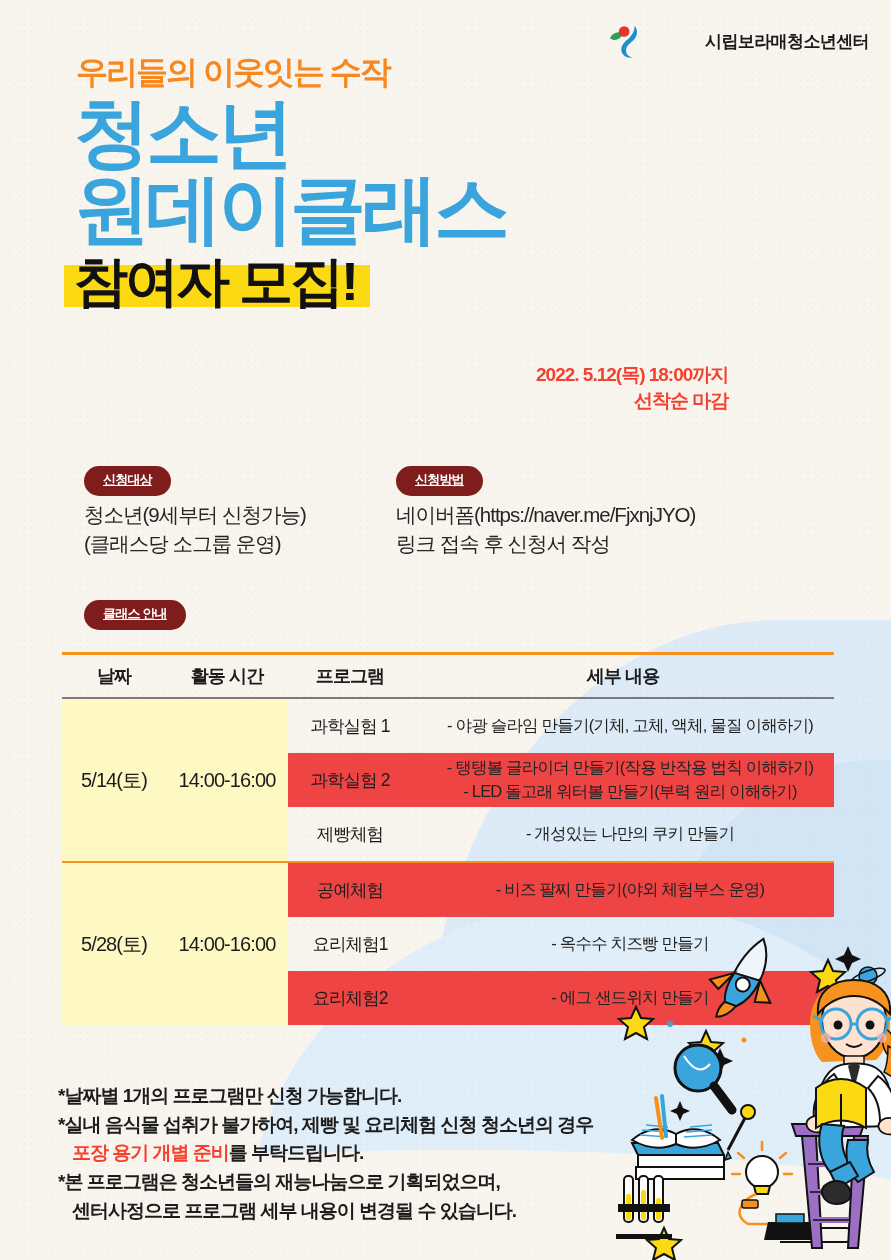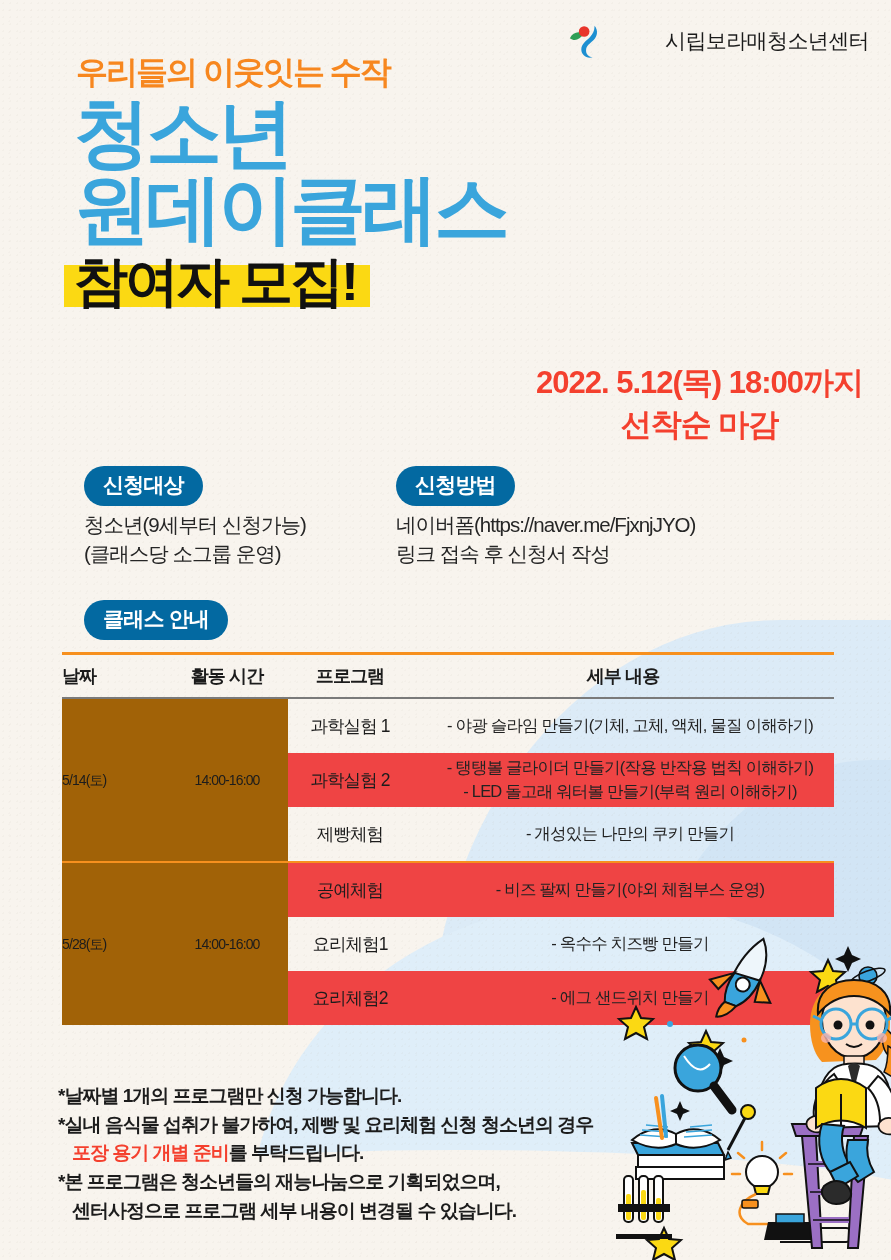--- a/index.html
+++ b/index.html
@@ -34,21 +34,21 @@
     background-image:
       radial-gradient(rgba(160,140,120,.05) 1px, transparent 1px),
       radial-gradient(rgba(160,140,120,.04) 1px, transparent 1px);
     background-size:7px 7px, 11px 11px;
     background-position:0 0, 4px 5px;
   }
 
   
   .logo{position:absolute;right:22px;top:22px;display:flex;align-items:center;gap:9px;z-index:5;}
   .logo-mark{width:42px;height:38px;flex:none;}
-  .logo-text{font-size:21px;font-weight:normal;letter-spacing:-.6px;color:#1a1a1a;white-space:nowrap;margin-left:48px;}
+  .logo-text{font-size:17px;font-weight:bold;letter-spacing:-.6px;color:#1a1a1a;white-space:nowrap;margin-left:48px;}
 
   
   .head{position:absolute;left:74px;top:56px;z-index:4;}
   .tagline{
     font-size:32px;font-weight:bold;color:#f7871f;letter-spacing:-2px;
     line-height:1;margin:0 0 8px 2px;white-space:nowrap;
   }
   .title-big{
     font-size:76px;font-weight:bold;color:#3aa5dc;letter-spacing:-4px;
     line-height:.97;margin:0;white-space:nowrap;
@@ -58,57 +58,57 @@
   .recruit-hl{
     position:absolute;left:-10px;right:-14px;bottom:3px;height:42px;
     background:#fbd913;z-index:0;
   }
   .recruit{
     position:relative;z-index:1;font-size:54px;font-weight:bold;color:#111;
     letter-spacing:-3px;line-height:1.05;white-space:nowrap;
   }
   .deadline{
     position:absolute;left:536px;top:362px;z-index:4;text-align:center;
-    color:#f4402e;font-weight:bold;font-size:31px;line-height:1.35;
+    color:#f4402e;font-weight:bold;font-size:19px;line-height:1.35;
     letter-spacing:-1px;white-space:nowrap;
   }
-  .deadline .l2{display:block;}
+  .deadline .l2{display:block;text-align:right;}
 
   
   .pill{
-    display:inline-block;background:#0369a1;color:#fff;border-radius:999px;
-    padding:5px 19px 7px;font-size:21px;font-weight:bold;letter-spacing:-.8px;
+    display:inline-block;background:#7f1d1d;color:#fff;border-radius:999px;
+    padding:5px 19px 7px;font-size:13px;font-weight:bold;letter-spacing:-.8px;text-decoration:underline;
   }
   .info-row{position:absolute;left:84px;top:466px;width:790px;z-index:4;display:flex;}
   .info-col{flex:none;}
   .info-col.target{width:312px;}
   .info-body{
     margin-top:4px;font-size:20.5px;line-height:1.42;letter-spacing:-1px;
     color:#262626;white-space:nowrap;
   }
   .info-body span{display:block;}
 
   
   .class-pill-wrap{position:absolute;left:84px;top:600px;z-index:4;}
   .table{position:absolute;left:62px;top:652px;width:772px;z-index:4;}
   .thead{
     display:flex;border-top:3px solid #f7901e;border-bottom:2px solid #7a7a7a;
     padding:9px 0 9px;font-size:18px;font-weight:bold;letter-spacing:-.9px;color:#1c1c1c;
   }
-  .c-date{width:104px;flex:none;}
+  .c-date{width:104px;text-align:center;flex:none;}
   .c-time{width:122px;text-align:center;flex:none;}
   .c-prog{width:124px;text-align:center;flex:none;}
   .c-detail{flex:1;text-align:left;padding-left:14px;}
   .thead .c-detail{text-align:center;padding-left:0;}
 
   .group{display:flex;position:relative;}
   .group + .group{border-top:2px solid #f7901e;}
   .g-date-band{
     width:226px;flex:none;display:flex;align-items:center;
-    background:#a16207;font-size:14px;letter-spacing:-.9px;color:#1c1c1c;
+    background:#fef9c3;font-size:20px;letter-spacing:-.9px;color:#1c1c1c;
   }
   .g-date-band .c-date,.g-date-band .c-time{line-height:1.2;}
   .g-rows{flex:1;}
   .trow{display:flex;align-items:center;min-height:54px;}
   .trow.shade{background:#ef4444;}
   .trow .c-prog{font-size:17.5px;letter-spacing:-.9px;color:#1c1c1c;}
   .trow .c-detail{
     font-size:16.5px;letter-spacing:-.8px;color:#222;line-height:1.45;text-align:center;
   }
   .trow .c-detail em{font-style:normal;display:block;}

